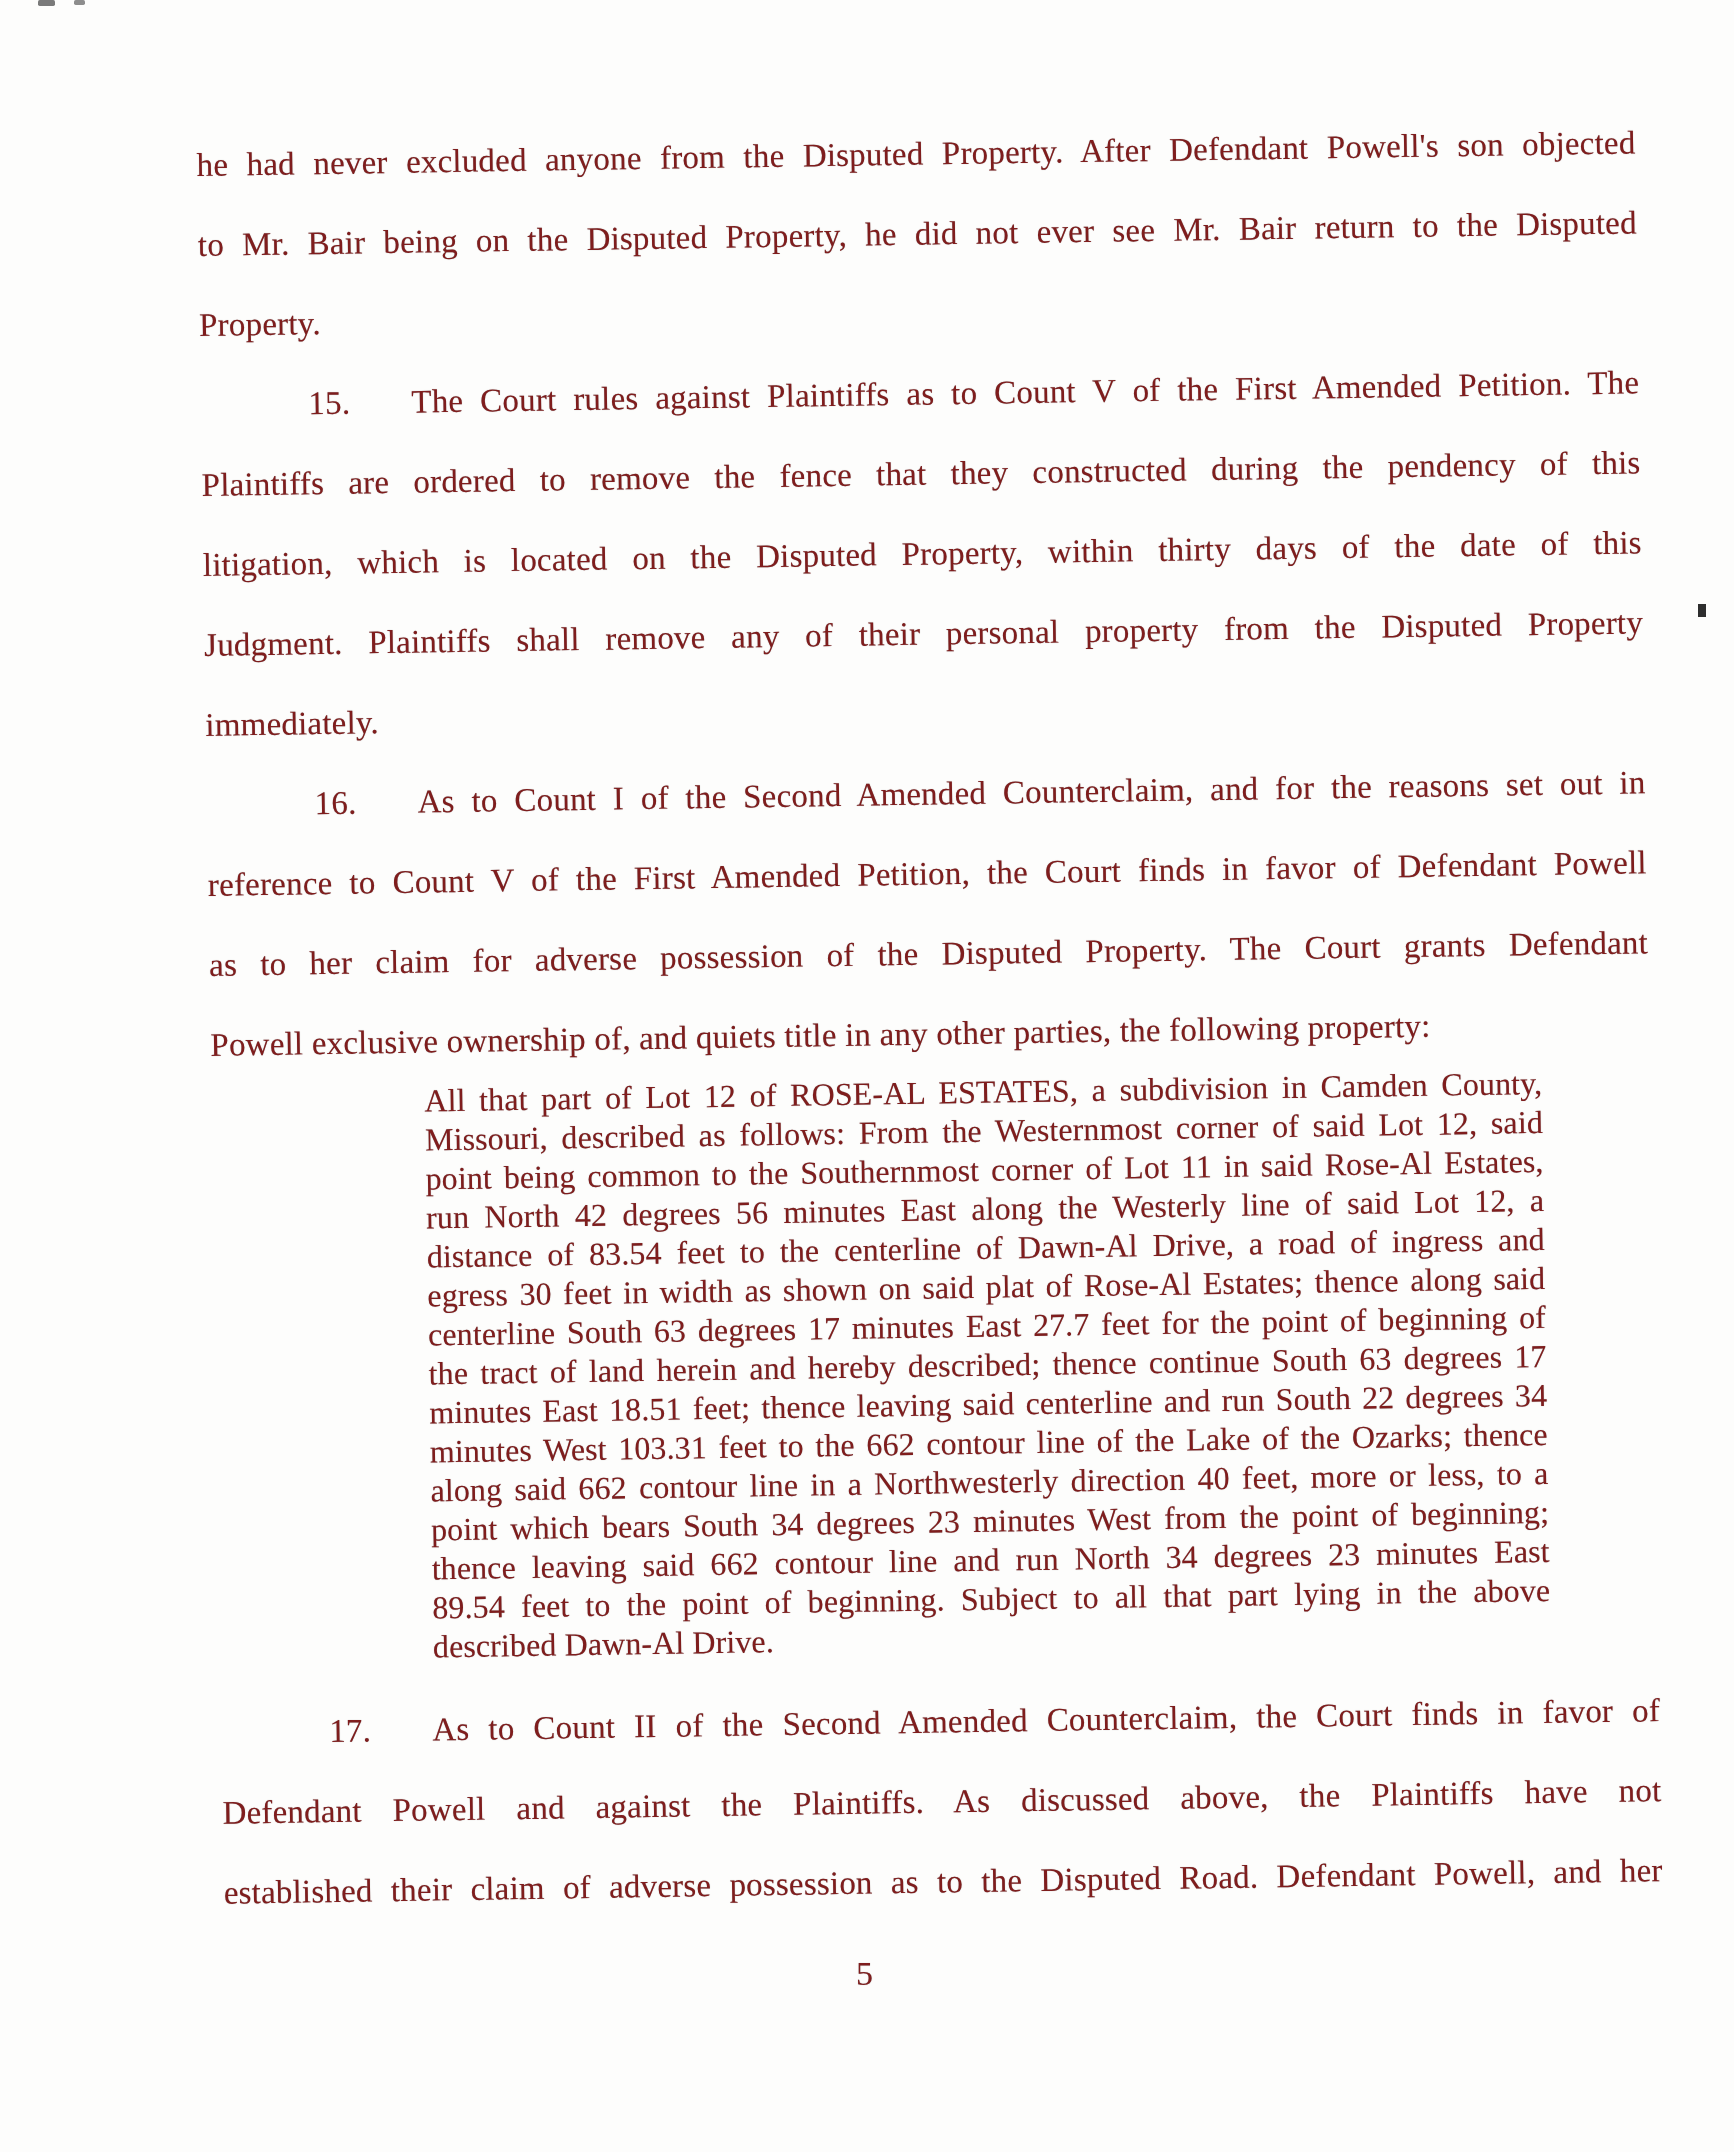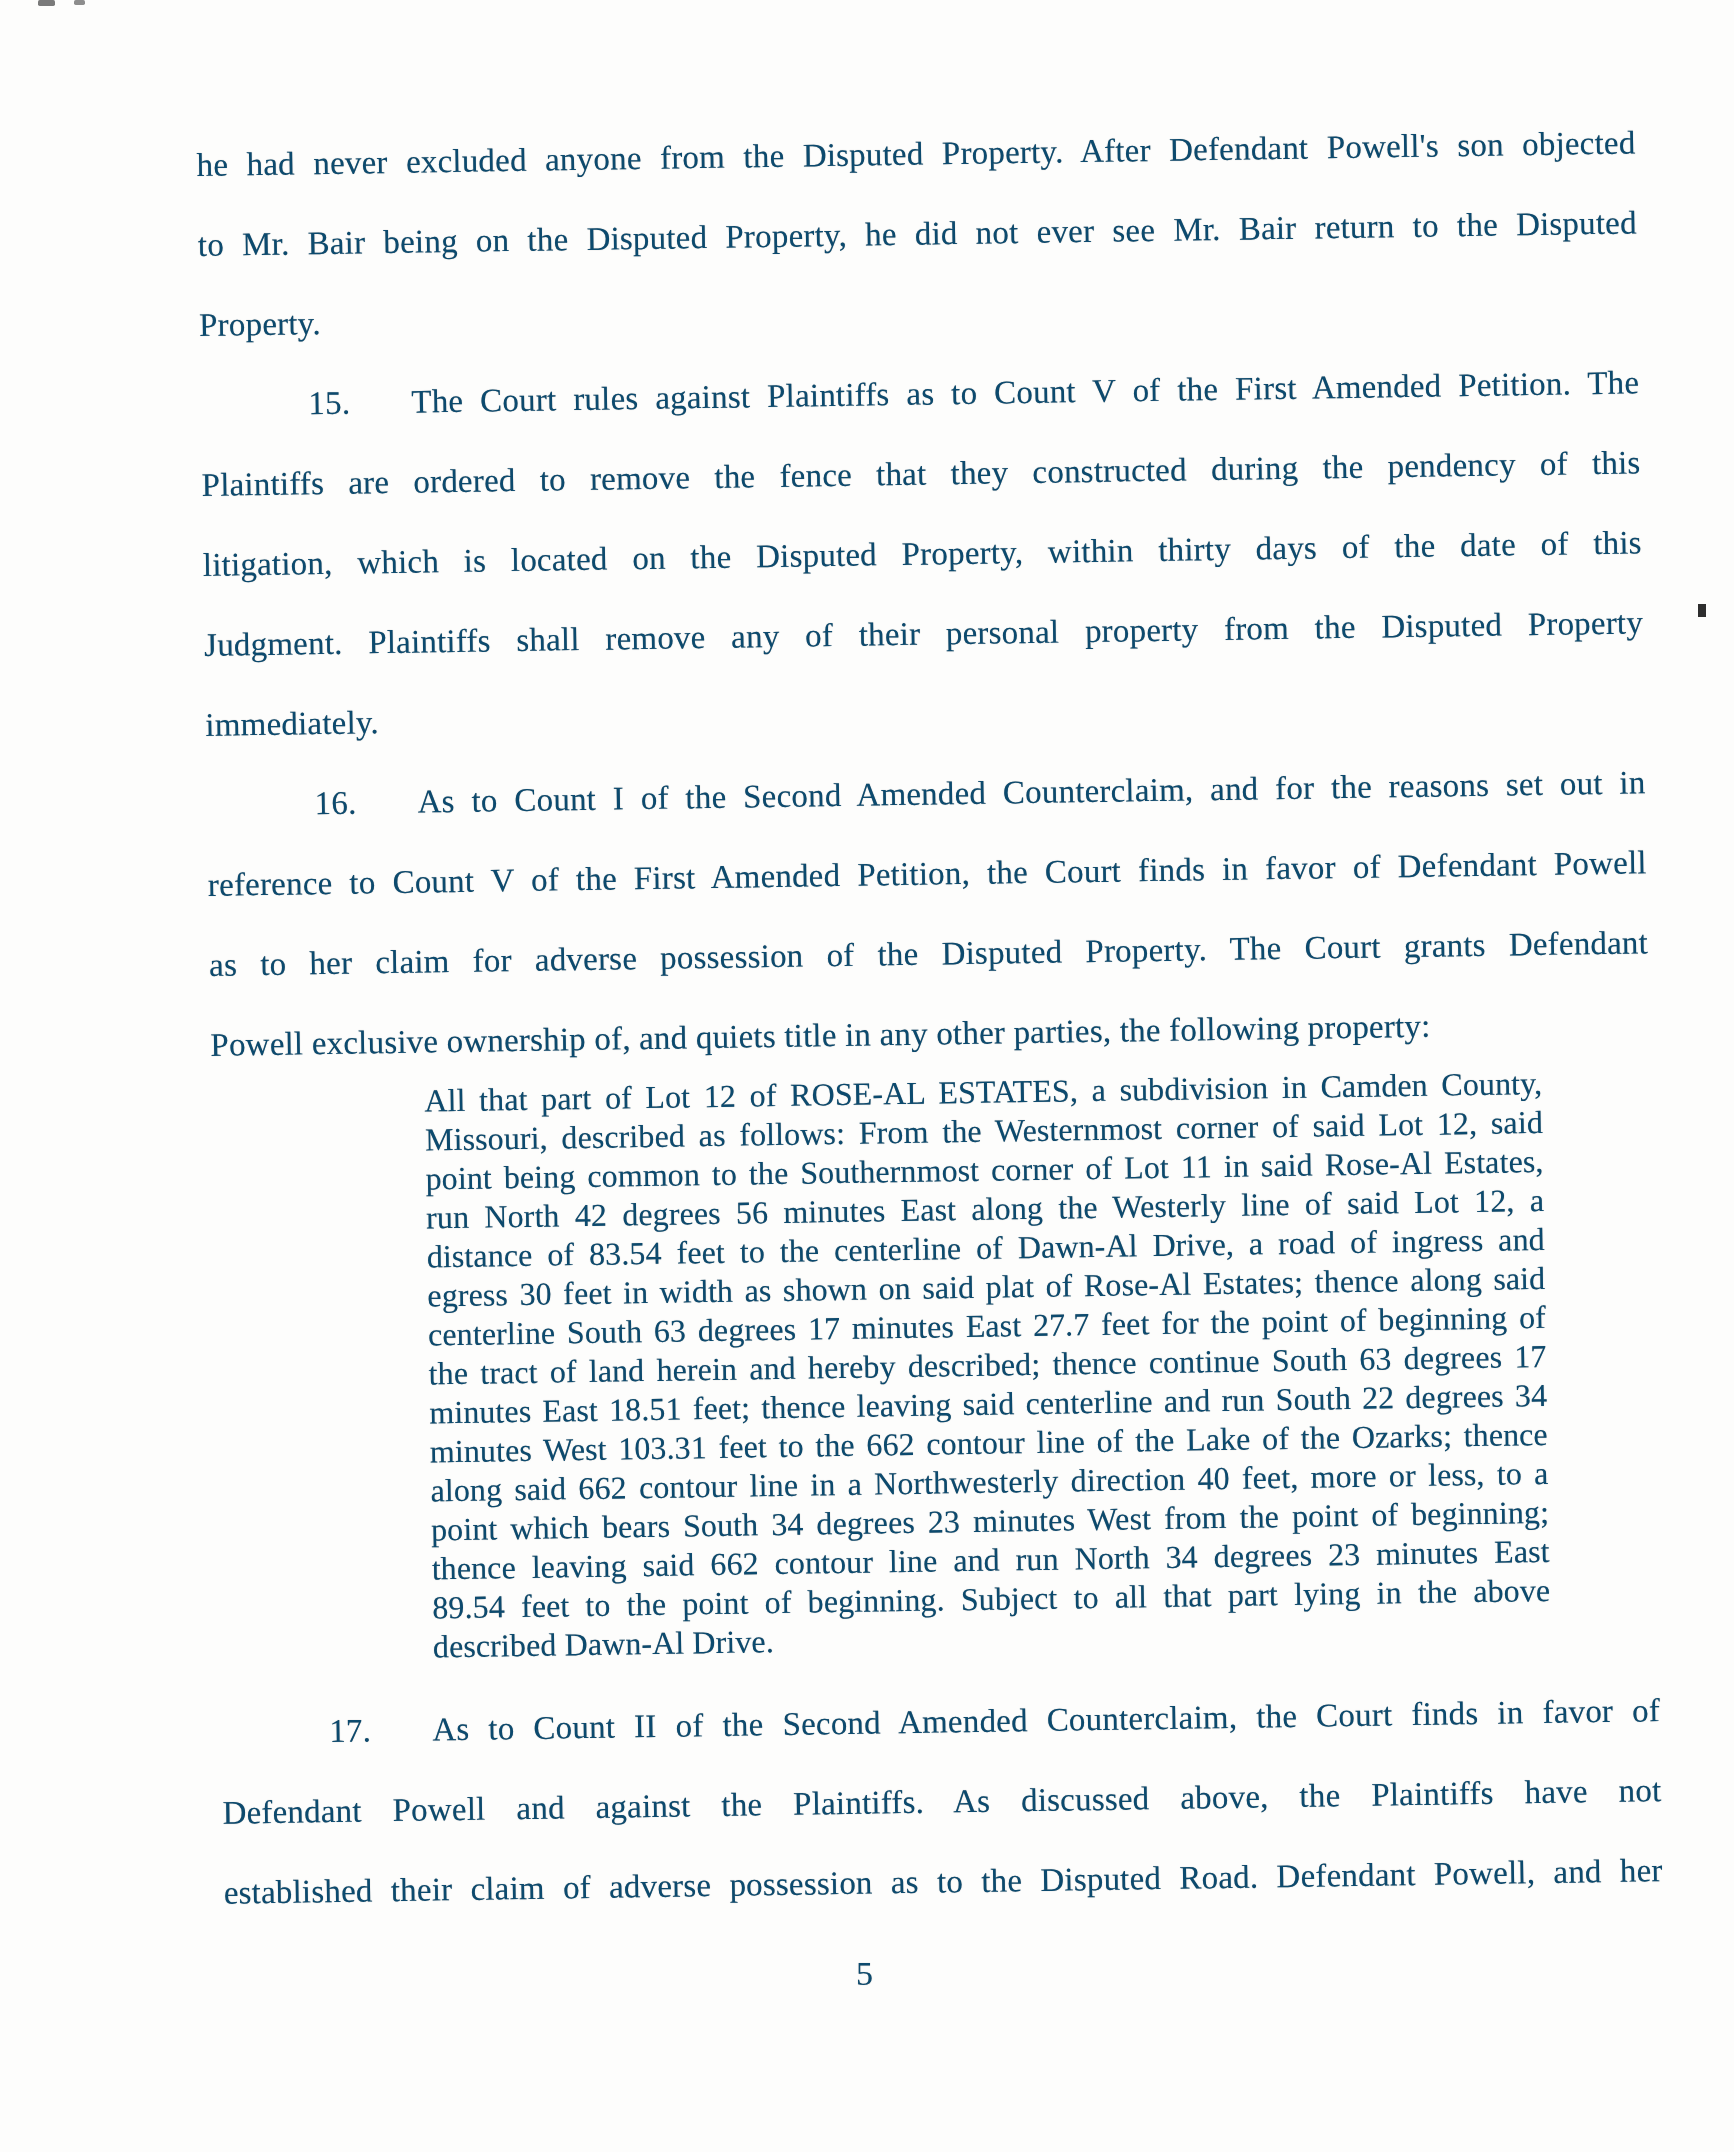--- a/index.html
+++ b/index.html
@@ -3,21 +3,21 @@
 <meta charset="utf-8">
 <style>
   html, body { margin: 0; padding: 0; background: #ffffff; }
   .page {
     position: relative;
     width: 1735px;
     height: 2153px;
     background: #fdfdfc;
     overflow: hidden;
     font-family: "Liberation Serif", serif;
-    color: #0c4a6e;
+    color: #7f1d1d;
   }
   .content {
     position: absolute;
     left: 196px;
     top: 125px;
     width: 1439px;
     transform: rotate(-0.9deg);
     transform-origin: 0 0;
   }
   .bl {

